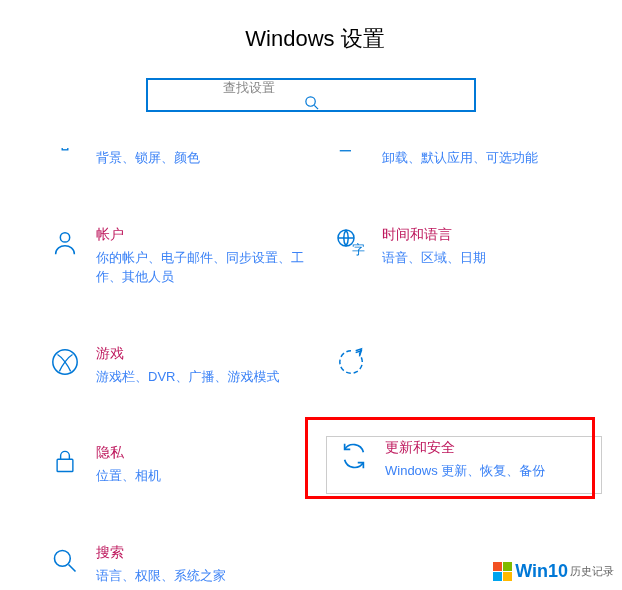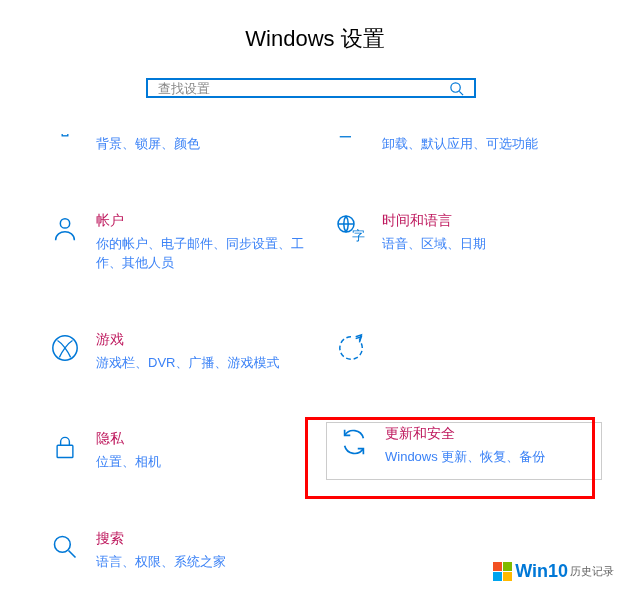--- a/index.html
+++ b/index.html
@@ -20,26 +20,27 @@
       padding-bottom: 24px;
       padding-left: 8px;
     }
     .search-wrap {
       display: flex;
       justify-content: center;
       margin-bottom: 28px;
     }
     .search-box {
       width: 330px;
-      height: 20px;
+      height: 34px;
       border: 2px solid #0078d7;
       display: flex;
       align-items: center;
       padding: 0 10px;
       background: #fff;
+      flex-direction: column;
     }
     .search-input {
       flex: 1;
       border: none;
       outline: none;
       font-size: 13px;
       color: #666;
       font-family: inherit;
     }
     .search-input::placeholder { color: #888; }

